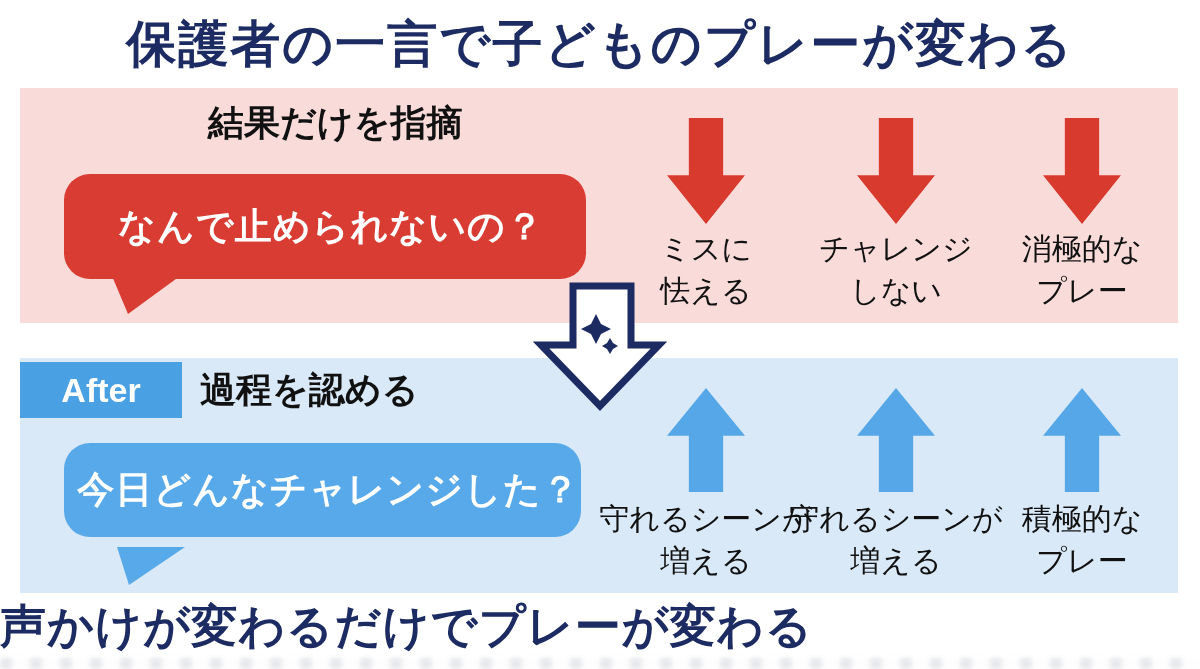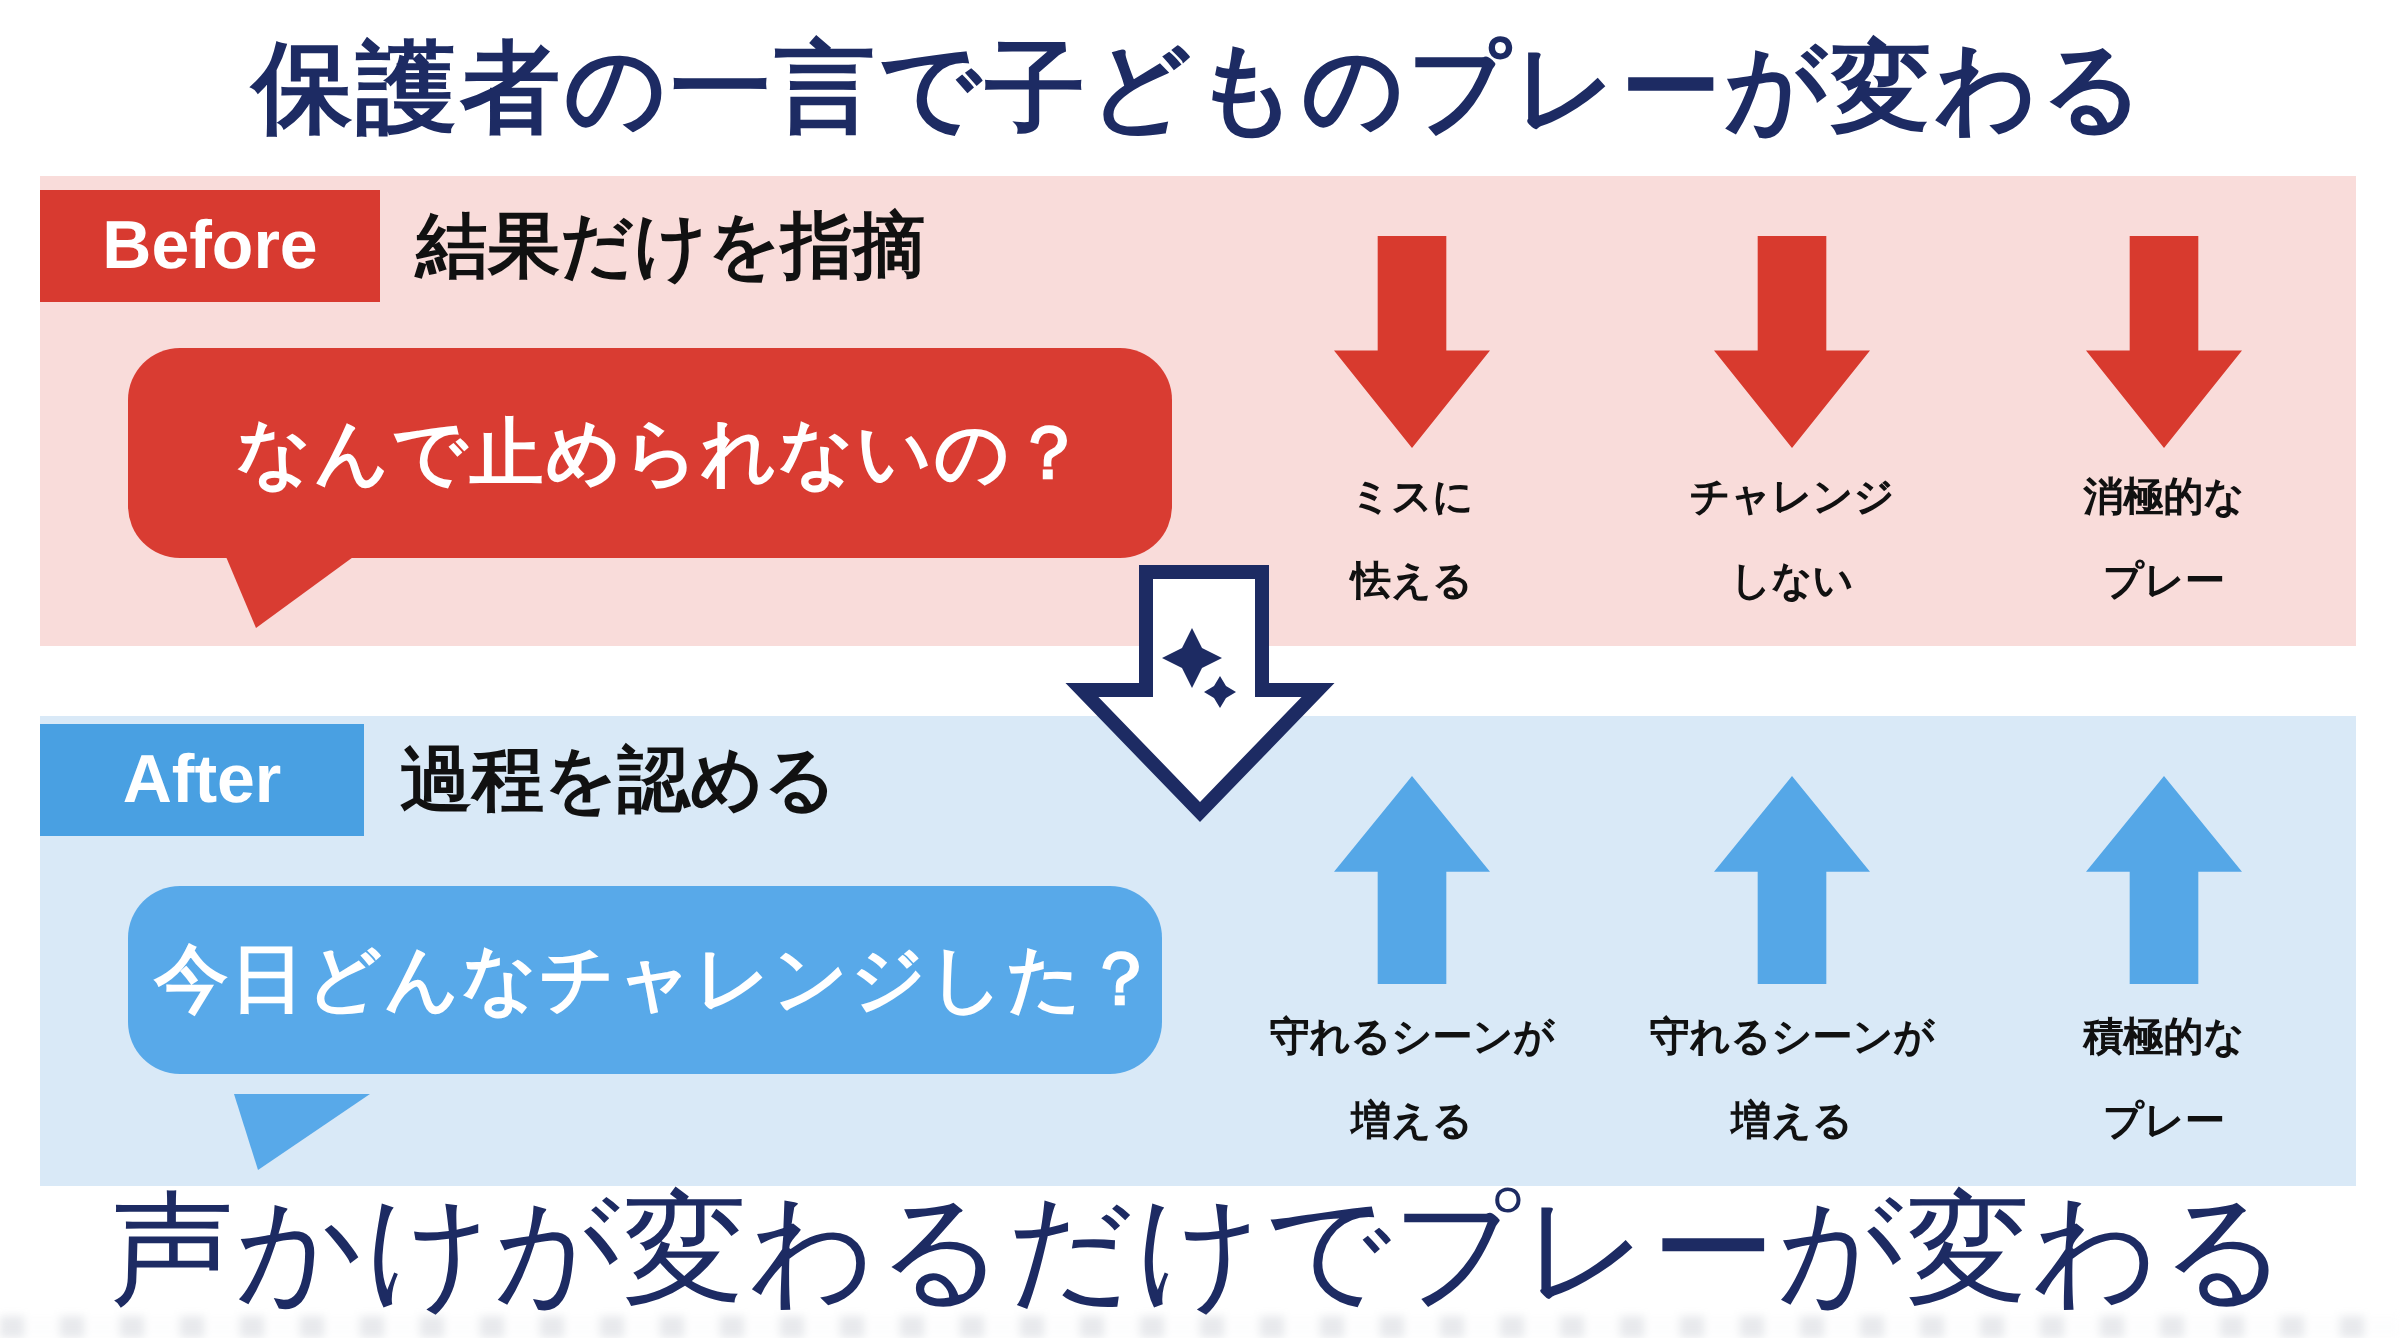--- a/index.html
+++ b/index.html
@@ -7,21 +7,21 @@
     position:relative;width:1200px;height:669px;overflow:hidden;background:#ffffff;
     font-family:"Liberation Sans","DejaVu Sans",sans-serif;
   }
   .main-title{
     position:absolute;left:0;top:12px;width:1200px;height:64px;line-height:64px;
     text-align:center;font-size:50px;font-weight:900;letter-spacing:2px;
     color:#1d2b63;margin:0;white-space:nowrap;
   }
   .footer-title{
     position:absolute;left:0;top:596px;width:1200px;height:60px;line-height:60px;
-    text-align:center;font-size:62px;font-weight:400;letter-spacing:1px;
+    font-size:46px;font-weight:700;letter-spacing:1px;
     color:#1d2b63;margin:0;white-space:nowrap;
   }
   .section{position:absolute;left:20px;width:1158px;height:235px;}
   .section.before{top:88px;background:#f9dcda;}
   .section.after{top:358px;background:#d9e9f7;}
   .badge{
     position:absolute;left:0;display:flex;align-items:center;justify-content:center;
     color:#ffffff;font-size:34px;font-weight:700;
   }
   .badge.red{top:7px;width:170px;height:56px;background:#d83a30;}
@@ -47,43 +47,40 @@
     top:30px;height:106px;background:#d83a2e;
     clip-path:polygon(28% 0,72% 0,72% 54%,100% 54%,50% 100%,0 54%,28% 54%);
   }
   .arrow.up{
     top:30px;height:104px;background:#55a7e7;
     clip-path:polygon(50% 0,100% 46%,72% 46%,72% 100%,28% 100%,28% 46%,0 46%);
   }
   .arrow.c1{left:647px;} .arrow.c2{left:837px;} .arrow.c3{left:1023px;}
   .outcome{
     position:absolute;top:140px;width:260px;text-align:center;
-    font-size:20px;font-weight:700;color:#111111;line-height:42px;white-space:nowrap;
+    font-size:30px;font-weight:400;color:#111111;line-height:42px;white-space:nowrap;
   }
   .outcome.c1{left:556px;} .outcome.c2{left:746px;} .outcome.c3{left:932px;}
   .outcome span{display:block;}
   .transition-arrow{position:absolute;left:530px;top:280px;width:140px;height:132px;}
   .bottom-artifact{
     position:absolute;left:0;top:658px;width:1200px;height:11px;opacity:.55;
     background:repeating-linear-gradient(90deg,
       rgba(150,156,170,.40) 0 12px, rgba(228,230,236,.12) 12px 30px);
     filter:blur(2px);
   }
 </style>
 </head>
 <body>
 
 <div class="canvas">
 
   <h1 class="main-title">保護者の一言で子どものプレーが変わる</h1>
 
   <div class="section before">
-    <div class="badge red">
-      <span>Before</span>
-    </div>
     <div class="section-heading">結果だけを指摘</div>
 
     <div class="bubble red">
       <span>なんで止められないの？</span>
     </div>
     <div class="bubble-tail red"></div>
 
     <div class="arrow down c1"></div>
     <div class="arrow down c2"></div>
     <div class="arrow down c3"></div>

